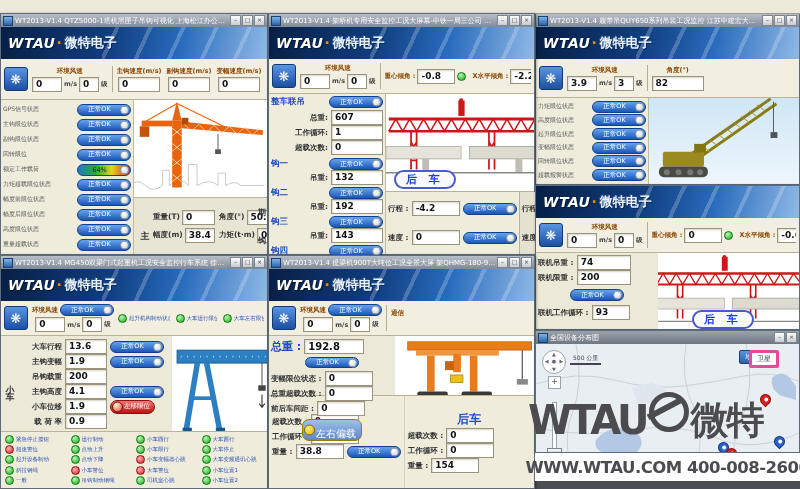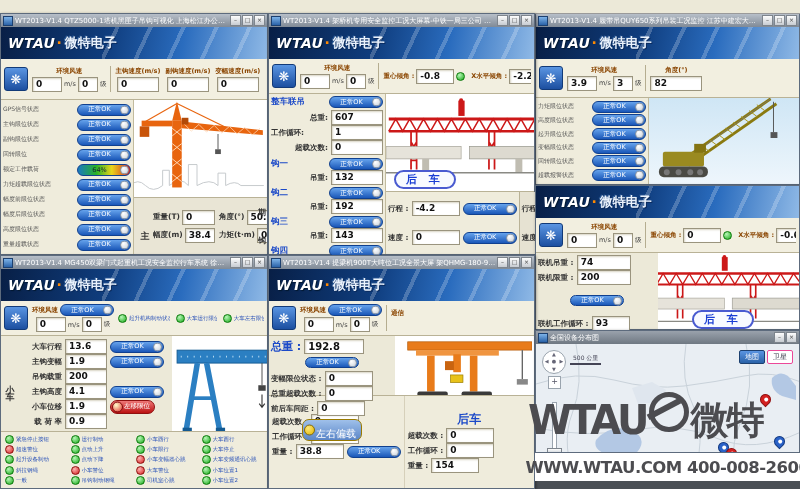--- a/index.html
+++ b/index.html
@@ -34,21 +34,21 @@
   .strip{background:#f2efe0;border-bottom:1px solid #b9b296;display:flex;align-items:center;
          gap:4px;padding:2px 3px;overflow:hidden}
   .windicon{width:22px;height:22px;flex:0 0 22px;border-radius:3px;border:1px solid #123a78;
             background:linear-gradient(#5a95e2,#1c4fa0);color:#fff;display:flex;align-items:center;
             justify-content:center;font-size:13px}
   .flabel{font-size:6.5px;color:#8a4500;font-weight:bold;white-space:nowrap}
   .vbox{display:inline-block;background:#fff;border:1px solid #9a947e;box-shadow:inset 1px 1px 2px #d8d4c4;
         font-weight:bold;font-size:9px;padding:0 3px;min-width:22px;height:13px;line-height:13px;color:#111;
         white-space:nowrap}
   .vbox.sm{min-width:12px}
-  .unit{font-size:6.5px;color:#444;font-weight:normal}
+  .unit{font-size:6.5px;color:#444;font-weight:bold}
   .sep{width:1px;height:26px;background:#b5ad90;flex:0 0 1px}
   .wgrp,.sgrp{display:flex;flex-direction:column;gap:1px;align-items:center}
   .wrow{display:flex;align-items:center;gap:2px}
   
   .pill{height:12px;min-width:54px;border-radius:7px;border:1px solid #10408f;color:#fff;font-size:6.5px;
         display:inline-flex;align-items:center;justify-content:center;padding:0 13px 0 4px;position:relative;
         background:linear-gradient(#66a3ec,#1a57b8);cursor:pointer;white-space:nowrap;box-sizing:border-box}
   .pill:after{content:"";width:9px;height:9px;border-radius:50%;position:absolute;right:1px;top:50%;
         transform:translateY(-50%);background:radial-gradient(circle at 35% 30%,#fff,#c7cfd9);
         border:1px solid #8e98a5;box-sizing:border-box}
@@ -103,21 +103,21 @@
         border:1px solid #9aa4ae;display:grid;grid-template-columns:1fr 1fr 1fr;grid-template-rows:1fr 1fr 1fr;
         font-size:5px;color:#667;text-align:center;line-height:7px;cursor:pointer}
   .zbtn{position:absolute;left:12px;width:11px;height:11px;background:#fff;border:1px solid #9aa4ae;
         font-size:8px;line-height:10px;text-align:center;color:#556;cursor:pointer}
   .ztrack{position:absolute;left:16px;top:58px;width:3px;height:58px;background:#fff;border:1px solid #9aa4ae}
   .zthumb{position:absolute;left:11px;top:104px;width:13px;height:5px;background:linear-gradient(#fdfdfd,#c0c8d0);
         border:1px solid #7e858d;cursor:pointer}
   .scalebar{position:absolute;left:34px;top:10px;font-size:6px;color:#445;border-bottom:2px solid #445;padding:0 3px}
   .mapbtn{position:absolute;top:6px;height:12px;font-size:7px;line-height:12px;padding:0 5px;border-radius:2px;cursor:pointer}
   .mapbtn.b1{right:34px;background:linear-gradient(#5a95e2,#2a62a8);color:#fff;border:1px solid #1c4070}
-  .mapbtn.b2{right:6px;background:#fff;color:#334;border:1px solid #ec4899}
+  .mapbtn.b2{right:20px;background:#fff;color:#334;border:3px solid #ec4899}
   .pin{position:absolute;width:9px;height:9px;border-radius:50% 50% 50% 0;transform:rotate(-45deg);cursor:pointer}
   .pin:after{content:"";position:absolute;left:2.5px;top:2.5px;width:4px;height:4px;border-radius:50%;background:#fff}
   .pin.red{background:#d42020;border:1px solid #8f1010}
   .pin.blue{background:#2a62c8;border:1px solid #143a80}
   
   .wm{position:absolute;left:528px;top:388px;width:272px;height:64px;z-index:9;display:flex;
       align-items:center;color:#4c4c50;pointer-events:none}
   .wm-en{font-size:40px;font-weight:bold;letter-spacing:-3px;line-height:60px}
   .wm-emblem{width:30px;height:30px;border:5px solid #4c4c50;border-radius:50%;margin:0 2px;position:relative;top:-8px}
   .wm-emblem:after{content:"";position:absolute;left:-8px;top:9px;width:36px;height:6px;background:#4c4c50;
@@ -332,21 +332,21 @@
       <div class="srow">
         <span class="blbl">整车联吊</span>
         <span class="pill">正常OK</span>
       </div>
       <div>
 
       <div class="frow" style="justify-content:flex-end">
             <span class="lab">总重:</span>
             <span class="vbox" style="min-width:44px">607</span>
           </div>
-          <div class="frow" style="justify-content:space-between">
+          <div class="frow" style="justify-content:flex-end">
             <span class="lab">工作循环:</span>
             <span class="vbox" style="min-width:44px">1</span>
           </div>
           <div class="frow" style="justify-content:flex-end">
             <span class="lab">超载次数:</span>
             <span class="vbox" style="min-width:44px">0</span>
           </div>
         </div>
       <div style="display:flex;flex-direction:column;gap:2px;margin-top:1px">
 
@@ -546,21 +546,21 @@
           <span class="dotS g"></span>
         </div>
         <div class="wrow">
           <span class="flabel">X水平倾角 :</span>
           <span class="vbox" style="min-width:30px">-0.62</span>
 
         </div>
       </div>
   </div>
   <div class="body">
-    <div class="scol" style="width:118px;flex:0 0 118px;justify-content:flex-start;gap:8px;background:transparent;border-right:none">
+    <div class="scol" style="width:118px;flex:0 0 118px;justify-content:flex-start;gap:2px;background:transparent;border-right:none">
       <div>
 
       <div class="frow">
             <span class="lab">联机吊重 :</span>
             <span class="vbox" style="min-width:46px">74</span>
           </div>
           <div class="frow">
             <span class="lab">联机限重 :</span>
             <span class="vbox" style="min-width:46px">200</span>
           </div>

